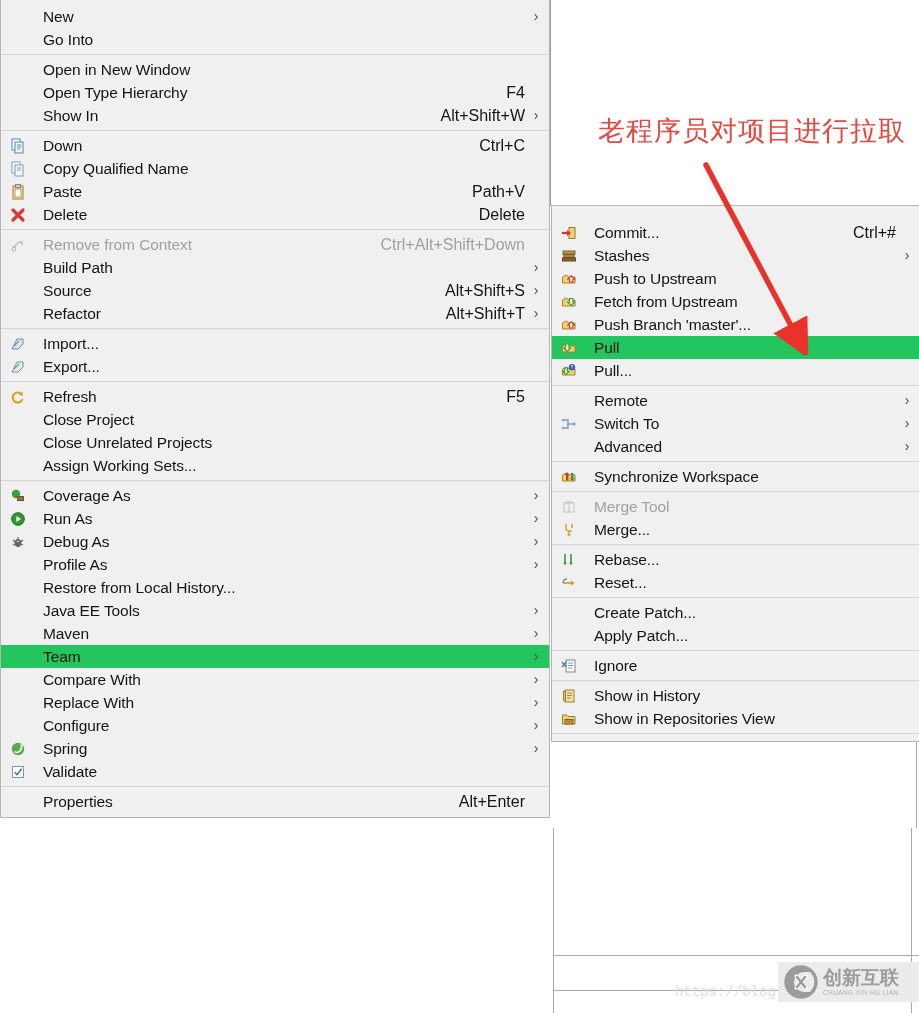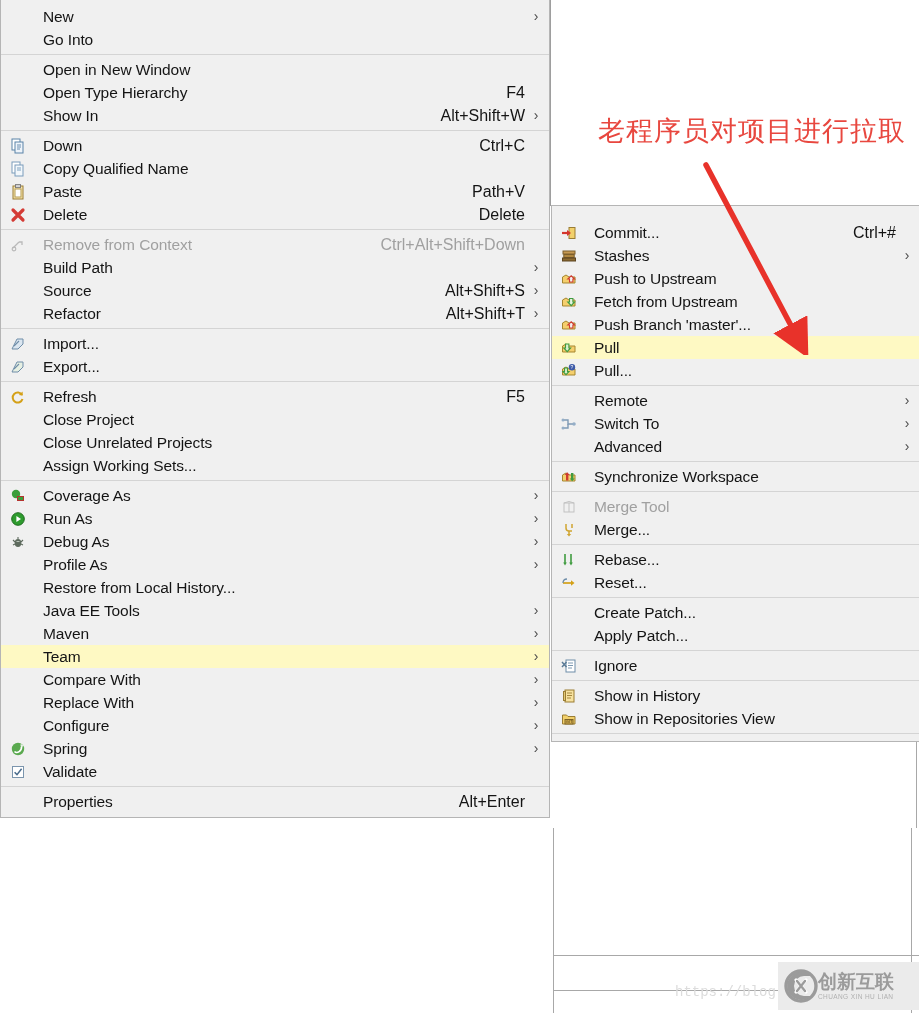--- a/index.html
+++ b/index.html
@@ -30,21 +30,21 @@
     position: relative;
     height: 23px;
     line-height: 23px;
     display: flex;
     align-items: flex-start;
     box-sizing: border-box;
     padding: 0 6px 0 0;
     white-space: nowrap;
   }
   .menu-item.selected {
-    background: #fef9c3;
+    background: #22c55e;
   }
   .menu-item.disabled .label,
   .menu-item.disabled .accel {
     color: #a0a0a0;
   }
   .ico {
     width: 26px;
     min-width: 26px;
     height: 23px;
     display: flex;
@@ -136,24 +136,25 @@
     font-size: 14px;
     color: #dcdcdc;
     white-space: nowrap;
     font-family: Liberation Mono, monospace;
   }
   #wm-logo {
     position: absolute;
     left: 778px;
     top: 962px;
     width: 141px;
-    height: 48px;
+    height: 40px;
     background: #ebebeb;
     display: flex;
     align-items: center;
+    gap: 5px;
     padding-left: 6px;
     box-sizing: border-box;
   }
   #wm-logo .cx {
     width: 34px; height: 34px;
     position: relative;
   }
   #wm-logo .cn {
     display: flex;
     flex-direction: column;

